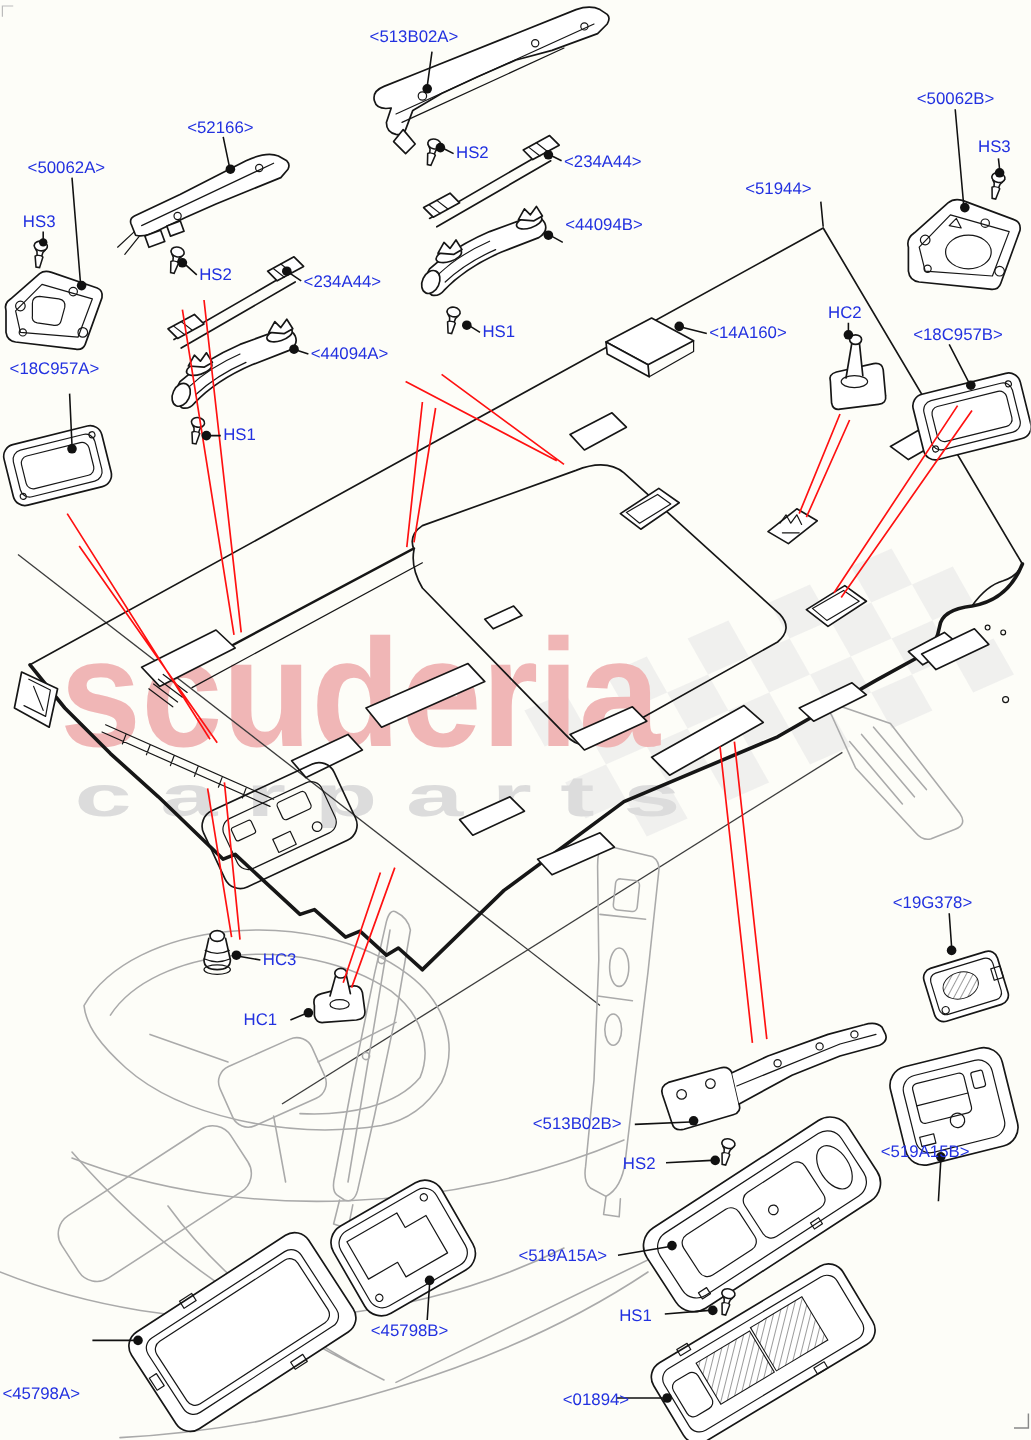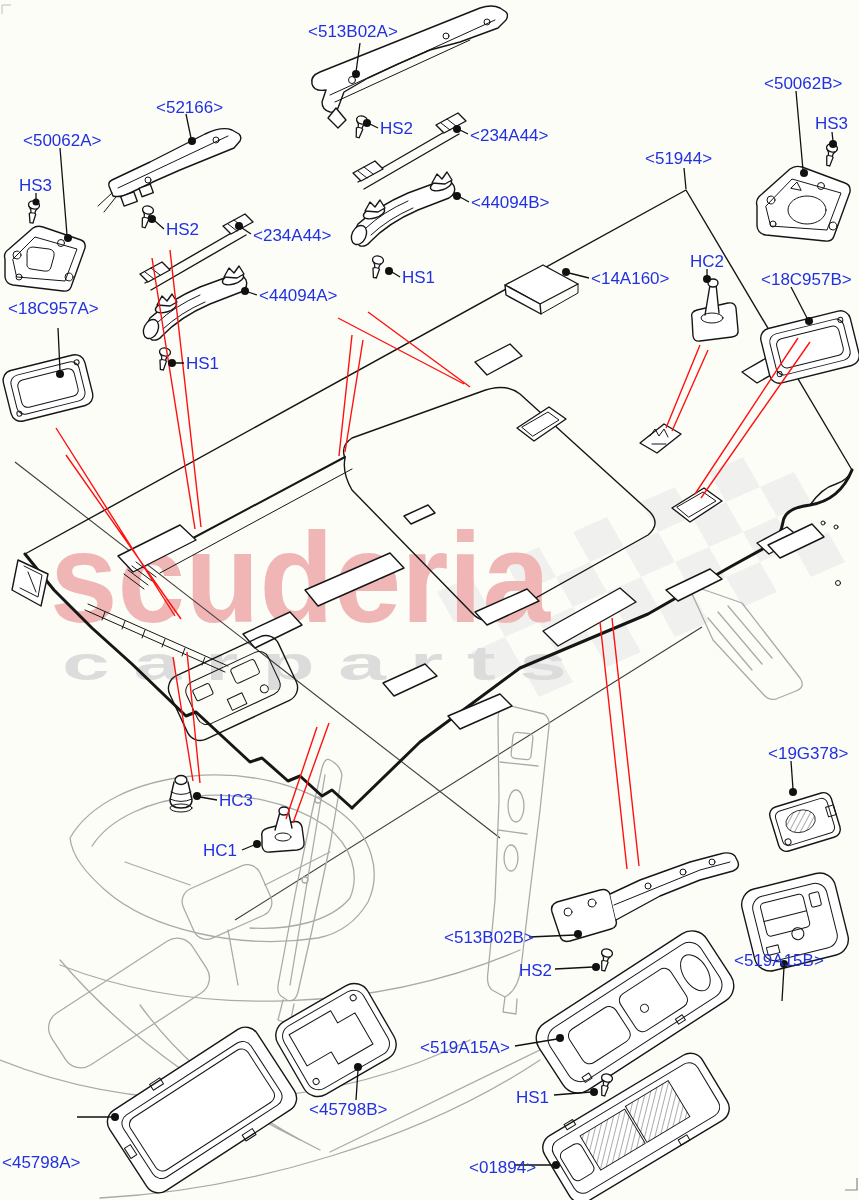--- a/index.html
+++ b/index.html
@@ -1,19 +1,19 @@
 <!DOCTYPE html>
 <html style="--label-blue: #2231e0; --leader-black: #111111; --callout-red: #ff1111;"><head>
 <meta charset="utf-8">
 <style>
   html,body{margin:0;padding:0;}
   #stage{position:relative;width:859px;height:1200px;background:#fdfdf8;overflow:hidden;
          font-family:"Liberation Sans", sans-serif;}
   #art{position:absolute;left:0;top:0;}
-  .lbl{position:absolute;color:var(--label-blue,#2231e0);font-size:17px;line-height:1.05;
+  .lbl{position:absolute;color:var(--label-blue,#2231e0);font-size:14px;line-height:1.05;
        white-space:nowrap;user-select:none;}
   .k{stroke:#161616;fill:none;stroke-width:1.4;stroke-linejoin:round;stroke-linecap:round;}
   .kf{stroke:#161616;fill:#ffffff;stroke-width:1.4;stroke-linejoin:round;stroke-linecap:round;}
   .thick{stroke-width:3;}
   .med{stroke-width:2;}
   .thin{stroke-width:1;}
   .ghost{stroke:#aaaaaa;fill:none;stroke-width:1.3;stroke-linejoin:round;stroke-linecap:round;}
   .ghostd{stroke:#3c3c3c;fill:none;stroke-width:1.1;}
   .red{stroke:var(--callout-red,#ff1111);fill:none;stroke-width:1.4;}
   .lead{stroke:var(--leader-black,#111);fill:none;stroke-width:1.3;}
@@ -357,33 +357,33 @@
 <span class="lbl" style="left:156px;top:99px">&lt;52166&gt;</span>
 <span class="lbl" style="left:23px;top:132px">&lt;50062A&gt;</span>
 <span class="lbl" style="left:19px;top:177px">HS3</span>
 <span class="lbl" style="left:166px;top:221px">HS2</span>
 <span class="lbl" style="left:253px;top:227px">&lt;234A44&gt;</span>
 <span class="lbl" style="left:259px;top:287px">&lt;44094A&gt;</span>
 <span class="lbl" style="left:186px;top:355px">HS1</span>
 <span class="lbl" style="left:8px;top:300px">&lt;18C957A&gt;</span>
 <span class="lbl" style="left:380px;top:120px">HS2</span>
 <span class="lbl" style="left:470px;top:127px">&lt;234A44&gt;</span>
-<span class="lbl" style="left:471px;top:194px">&lt;44094B&gt;</span>
+<span class="lbl" style="left:471px;top:180px">&lt;44094B&gt;</span>
 <span class="lbl" style="left:402px;top:269px">HS1</span>
 <span class="lbl" style="left:591px;top:270px">&lt;14A160&gt;</span>
-<span class="lbl" style="left:645px;top:150px">&lt;51944&gt;</span>
+<span class="lbl" style="left:621px;top:150px">&lt;51944&gt;</span>
 <span class="lbl" style="left:690px;top:253px">HC2</span>
 <span class="lbl" style="left:764px;top:75px">&lt;50062B&gt;</span>
 <span class="lbl" style="left:815px;top:115px">HS3</span>
 <span class="lbl" style="left:761px;top:271px">&lt;18C957B&gt;</span>
-<span class="lbl" style="left:768px;top:745px">&lt;19G378&gt;</span>
+<span class="lbl" style="left:744px;top:745px">&lt;19G378&gt;</span>
 <span class="lbl" style="left:219px;top:792px">HC3</span>
 <span class="lbl" style="left:203px;top:842px">HC1</span>
 <span class="lbl" style="left:444px;top:929px">&lt;513B02B&gt;</span>
 <span class="lbl" style="left:519px;top:962px">HS2</span>
 <span class="lbl" style="left:734px;top:952px">&lt;519A15B&gt;</span>
-<span class="lbl" style="left:420px;top:1039px">&lt;519A15A&gt;</span>
+<span class="lbl" style="left:432px;top:1039px">&lt;519A15A&gt;</span>
 <span class="lbl" style="left:2px;top:1154px">&lt;45798A&gt;</span>
 <span class="lbl" style="left:309px;top:1101px">&lt;45798B&gt;</span>
 <span class="lbl" style="left:516px;top:1089px">HS1</span>
 <span class="lbl" style="left:469px;top:1159px">&lt;01894&gt;</span>
 
 </div>
 
 </body></html>

